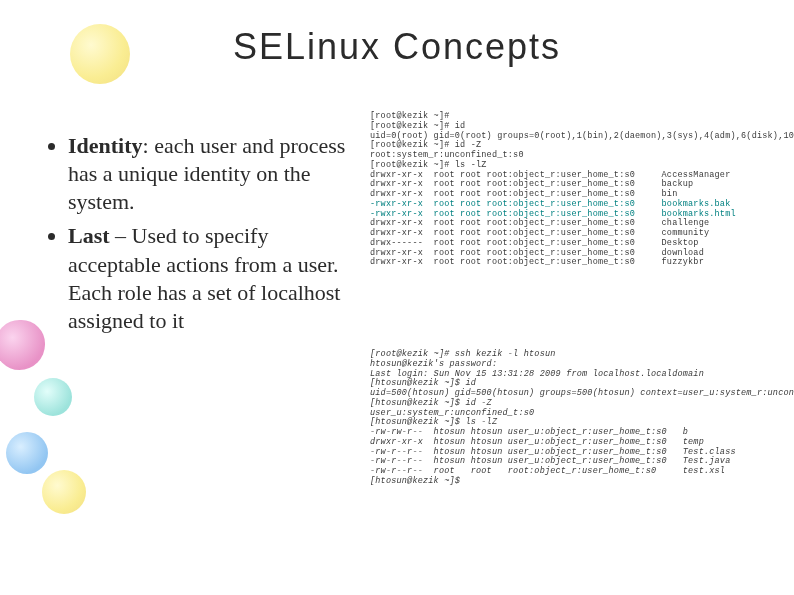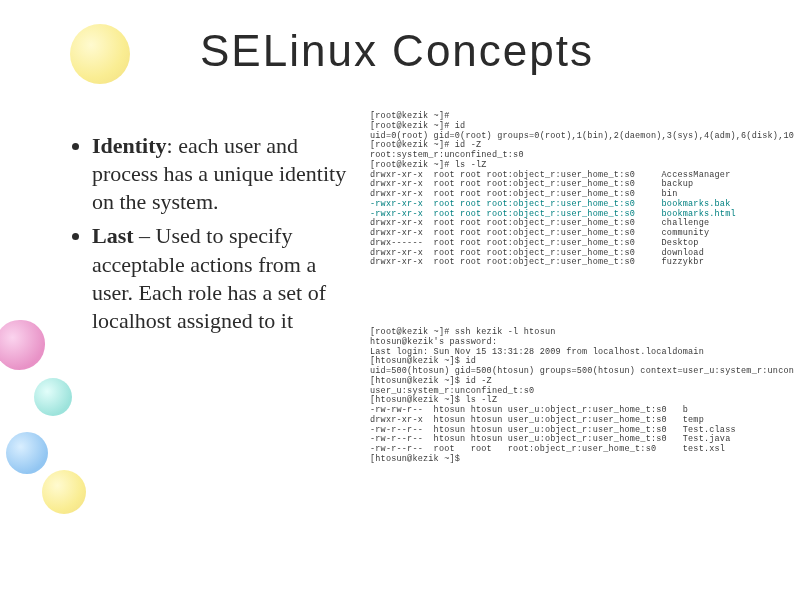--- a/index.html
+++ b/index.html
@@ -44,21 +44,21 @@
     top: 470px; left: 42px;
     background: radial-gradient(circle at 35% 35%, #fff7b0 0%, #f6e14a 60%, #e9c82c 100%);
   }
   h1.title {
     position: absolute;
     top: 26px;
     left: 0;
     width: 100%;
     text-align: center;
     margin: 0;
-    font-size: 44px;
+    font-size: 36px;
     font-weight: 400;
     font-family: Verdana, Geneva, sans-serif;
     color: #2b2b2b;
     letter-spacing: 2px;
   }
   .body-area {
     position: absolute;
     top: 132px;
     left: 50px;
     width: 310px;
@@ -66,34 +66,33 @@
   ul.bullets {
     margin: 0;
     padding: 0 0 0 18px;
   }
   ul.bullets li {
     font-size: 22px;
     line-height: 1.28;
     color: #2b2b2b;
     margin-bottom: 6px;
     list-style: disc;
-    margin-left: 24px;
   }
   .bold { font-weight: bold; }
   .terminal {
     position: absolute;
     font-family: "Courier New", monospace;
     font-size: 8.5px;
     line-height: 1.15;
     color: #3a3a3a;
     white-space: pre;
     letter-spacing: 0.2px;
   }
   .term-top { top: 112px; left: 370px; width: 410px; }
-  .term-bot { top: 328px; left: 370px; width: 410px; }
+  .term-bot { top: 350px; left: 370px; width: 410px; font-style: italic; }
   .teal { color: #008080; }
 </style>
 </head>
 <body>
 
 <div class="deco deco-yellow-top"></div>
 <div class="deco deco-blob-mag"></div>
 <div class="deco deco-cyan"></div>
 <div class="deco deco-blue"></div>
 <div class="deco deco-yellow-bot"></div>

